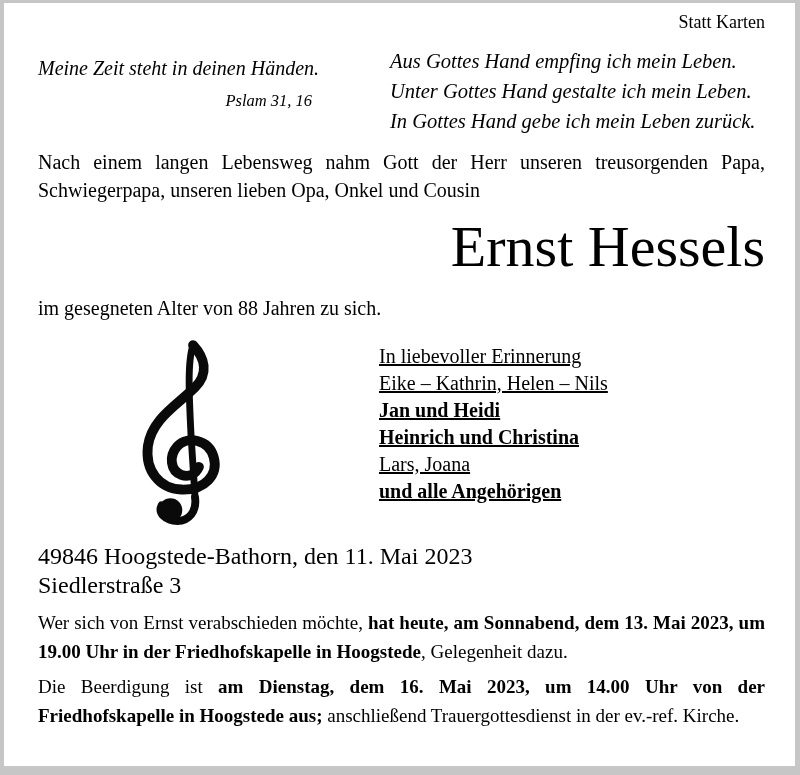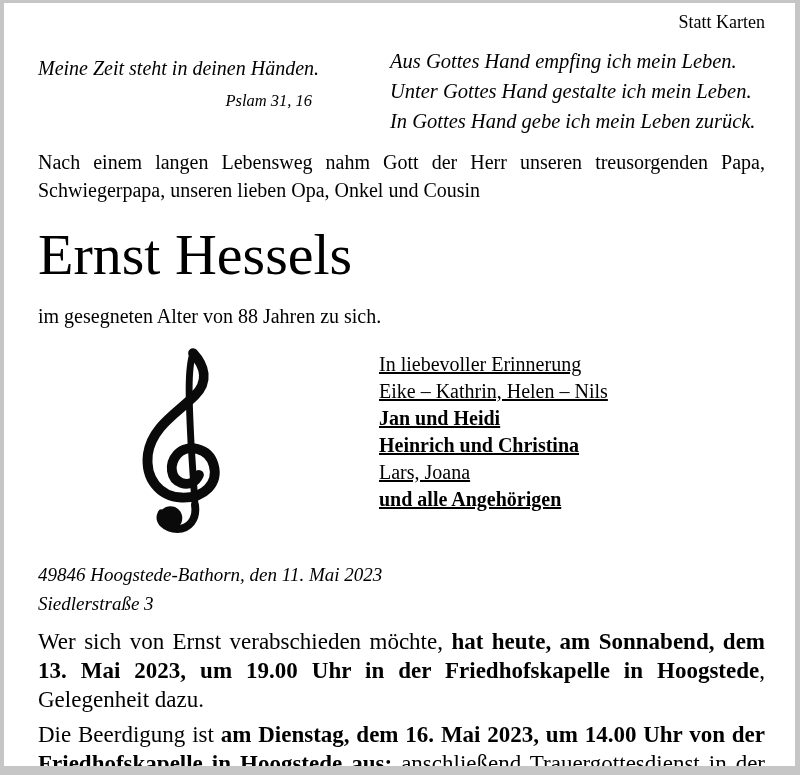--- a/index.html
+++ b/index.html
@@ -51,22 +51,22 @@
     font-size: 20.5px;
     line-height: 30px;
   }
   .intro-par {
     margin-top: 13px;
     font-size: 20px;
     line-height: 27.5px;
     text-align: justify;
   }
   .deceased-name {
-    margin: 18px 0 0 0;
-    text-align: left;
+    margin: 10px 0 0 0;
+    text-align: right;
     font-size: 58px;
     line-height: 66px;
     font-weight: normal;
   }
   .age-line {
     margin-top: 14px;
     font-size: 20px;
     line-height: 28px;
   }
   .memorial-row {
@@ -80,27 +80,26 @@
     flex: 0 0 auto;
   }
   .memorial-names {
     margin-left: 126px;
     font-size: 20px;
     line-height: 27px;
     padding-top: 7px;
   }
   .memorial-names .b { font-weight: bold; }
   .address-block {
-    margin-top: 17px;
-    font-size: 19px;
+    margin-top: 6px;
+    font-size: 24px;
     line-height: 28.5px;
-    font-style: italic;
   }
   .notice-par {
-    font-size: 23px;
+    font-size: 19px;
     line-height: 29px;
     text-align: justify;
   }
   .notice-par.first { margin-top: 9px; }
   .notice-par.second { margin-top: 6px; }
   .notice-par b { font-weight: bold; }
 </style>
 </head>
 <body>
 

